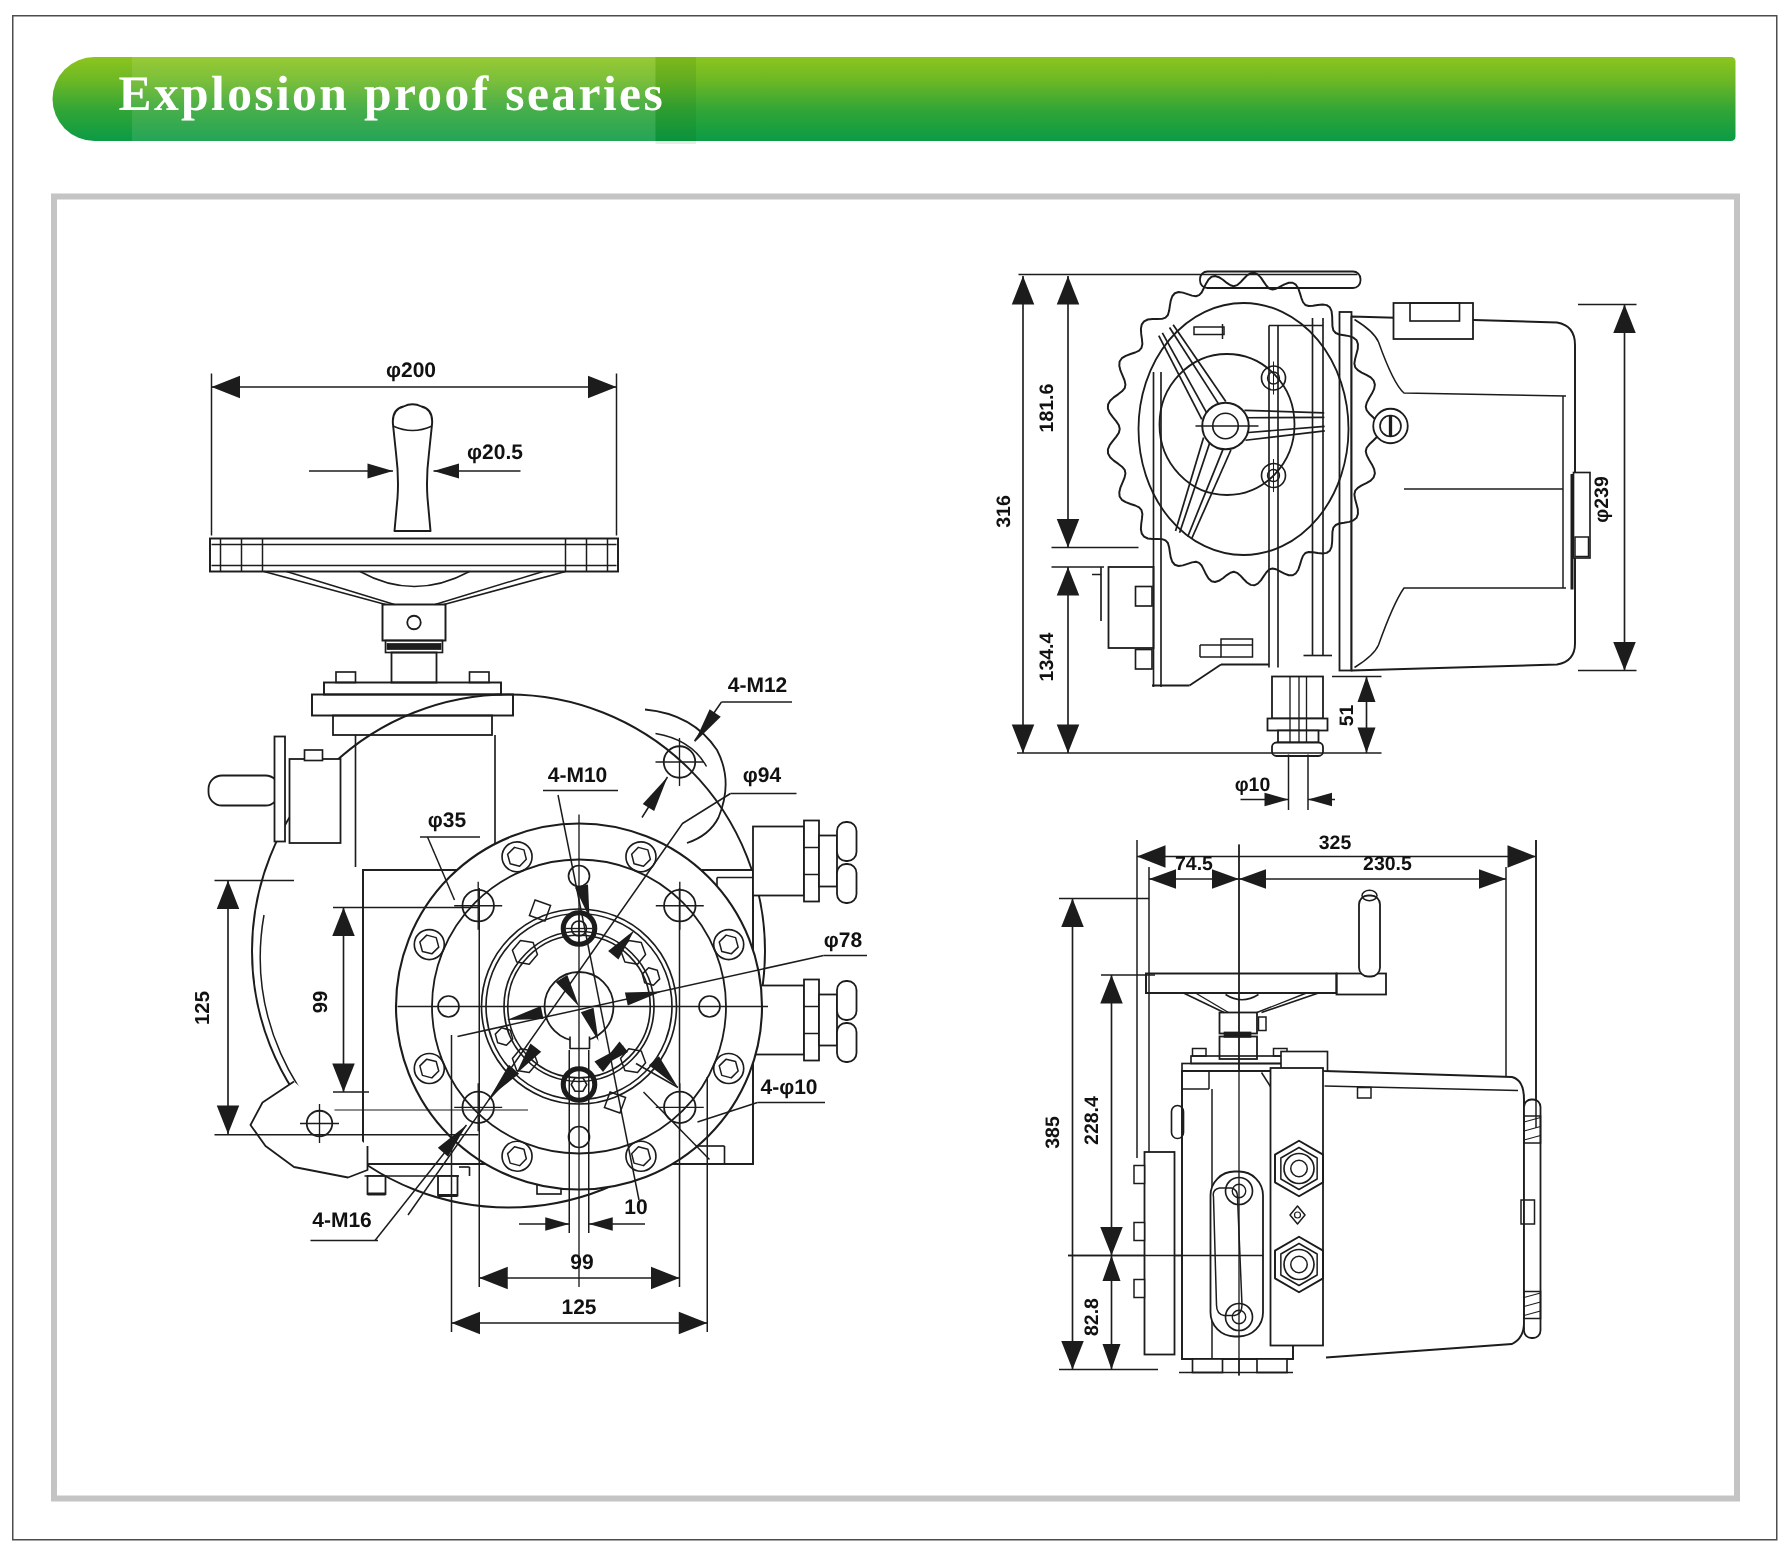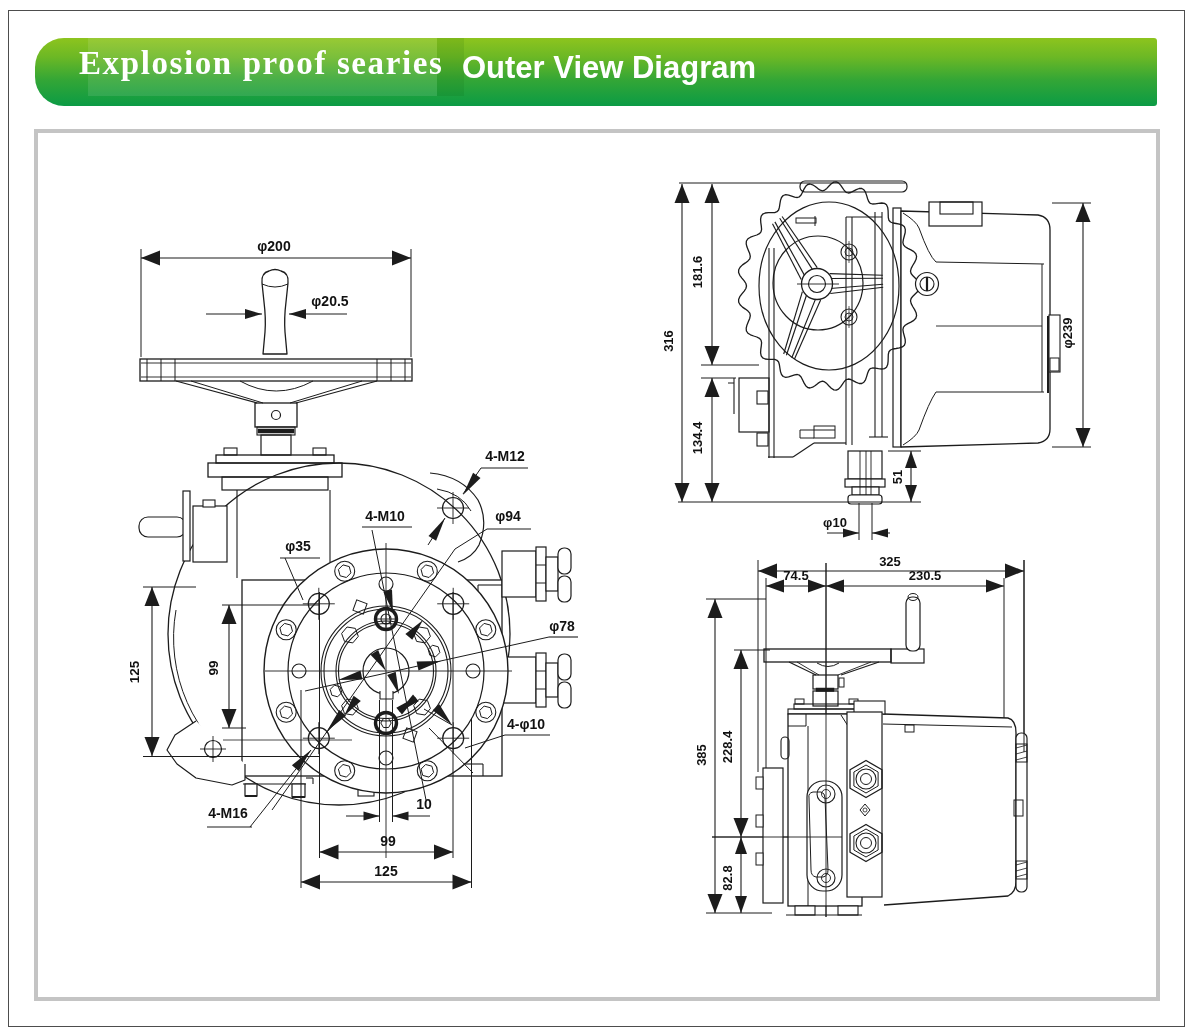--- a/index.html
+++ b/index.html
@@ -1,35 +1,34 @@
 <!DOCTYPE html>
 <html><head>
 <meta charset="utf-8">
 <style>
   html,body { margin:0; padding:0; background:#ffffff; }
   body { width:1192px; height:1035px; position:relative; font-family:"Liberation Sans", sans-serif; }
   .page { position:absolute; left:8px; top:10px; width:1175px; height:1015px; border:1.5px solid #4d4d4d; background:#ffffff; }
-  .banner { position:absolute; left:35px; top:38px; width:1122px; height:68px;
+  .banner { position:absolute; left:35px; top:38px; width:1122px; height:56px;
      border-radius:29px 3px 3px 29px;
      background:linear-gradient(180deg,#8dc41e 0%, #6cb825 28%, #33a636 62%, #0b9b45 100%); }
   .band1 { position:absolute; left:53px; top:0; width:349px; height:58px; background:rgba(255,255,255,0.10); }
   .band2 { position:absolute; left:402px; top:0; width:27px; height:58px; background:rgba(0,80,0,0.10); }
   .t1 { position:absolute; left:44px; top:7px; font-family:"Liberation Serif", serif; font-weight:bold; font-size:33px; color:#ffffff; letter-spacing:1.6px; }
   .t2 { position:absolute; left:427px; top:12px; font-family:"Liberation Sans", sans-serif; font-weight:bold; font-size:31px; color:#ffffff; }
   .box { position:absolute; left:34px; top:129px; width:1126px; height:872px; border:4px solid #c4c4c4; box-sizing:border-box; background:#fff; }
   svg.draw { position:absolute; left:0; top:0; }
 </style>
 </head>
 <body>
   <div class="page"></div>
   <div class="banner">
     <div class="band1"></div>
     <div class="band2"></div>
     <div class="t1">Explosion proof searies</div>
-    <div class="t2">Outer View Diagram</div>
   </div>
   <div class="box"></div>
   <svg class="draw" width="1192" height="1035" viewBox="0 0 1192 1035">
 <line x1="141.0" y1="249.0" x2="141.0" y2="357.0" stroke="#1c1c1c" stroke-width="1.0"></line>
 <line x1="411.0" y1="249.0" x2="411.0" y2="357.0" stroke="#1c1c1c" stroke-width="1.0"></line>
 <line x1="141.0" y1="258.0" x2="411.0" y2="258.0" stroke="#1c1c1c" stroke-width="1.1"></line>
 <polygon points="141.0,258.0 160.0,250.5 160.0,265.5" fill="#1c1c1c" stroke="none"></polygon>
 <polygon points="411.0,258.0 392.0,265.5 392.0,250.5" fill="#1c1c1c" stroke="none"></polygon>
 <text x="274" y="251" font-size="14" font-weight="bold" fill="#111" text-anchor="middle" font-family="Liberation Sans, sans-serif">φ200</text>
 <path d="M 262,283 Q 261,273 269,271 Q 275,268 281,271 Q 289,273 288,283 L 286,302 Q 284,318 285,332 L 287,354 L 263,354 L 265,332 Q 266,318 264,302 Z" fill="none" stroke="#1c1c1c" stroke-width="1.3" stroke-linejoin="round"></path>

